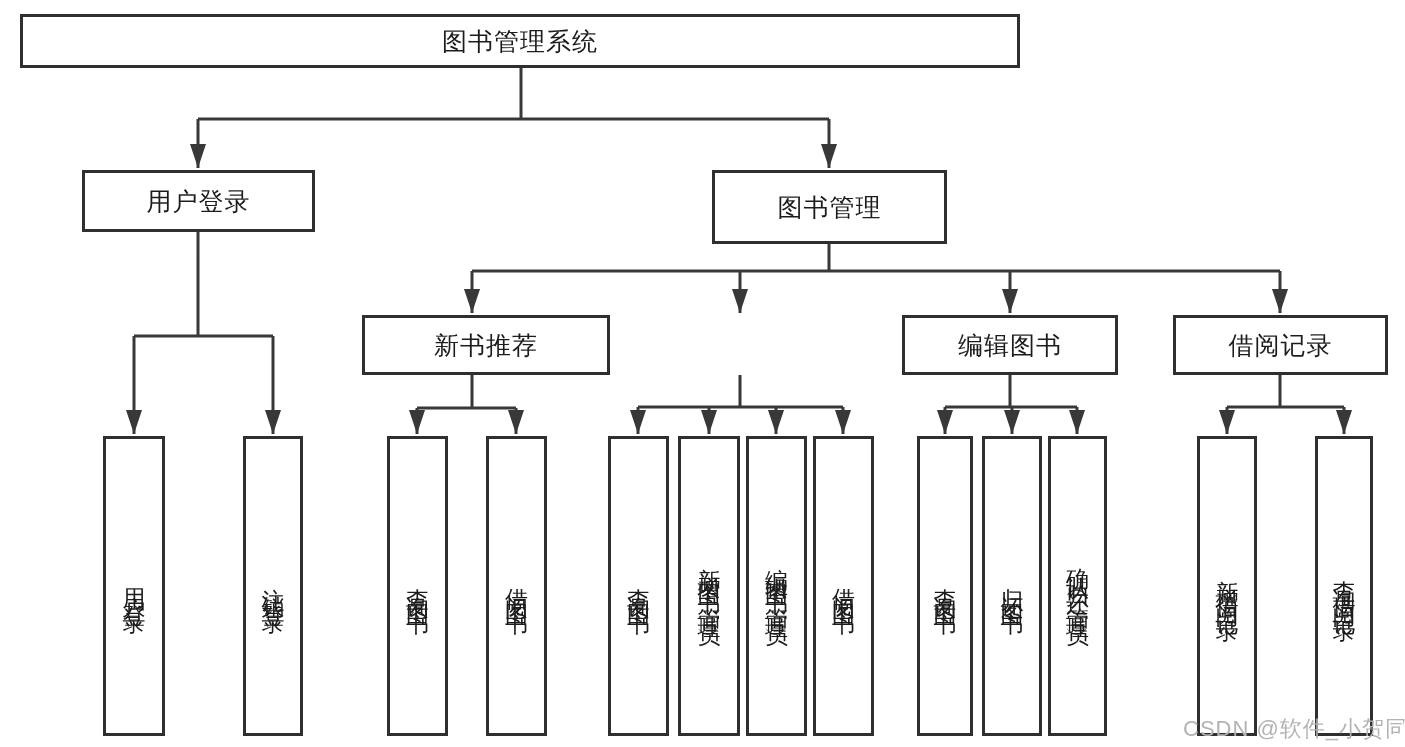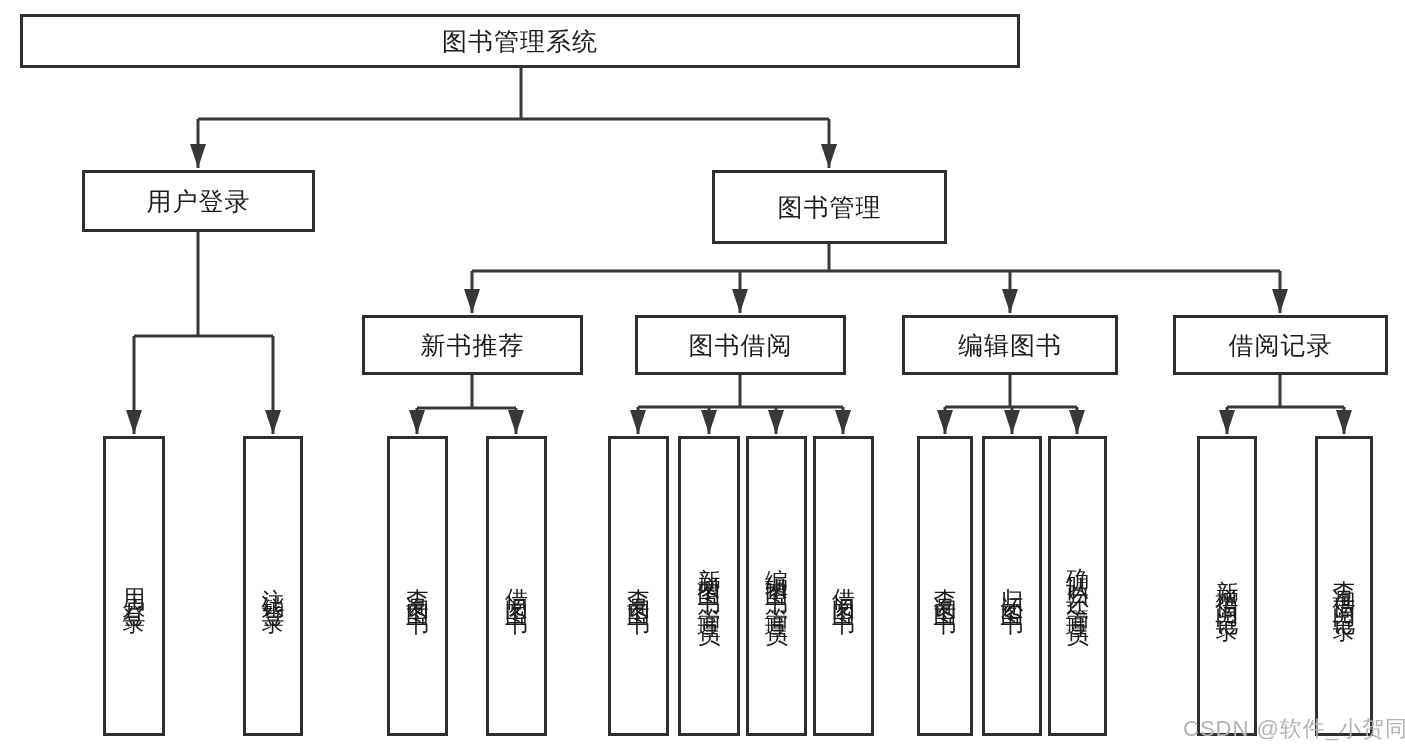--- a/index.html
+++ b/index.html
@@ -7,20 +7,21 @@
     padding: 0;
     background: #ffffff;
     font-family: "Liberation Sans", sans-serif;
   }
   #canvas {
     position: relative;
     width: 1405px;
     height: 747px;
     background: #ffffff;
     overflow: hidden;
+    border-radius: 32px;
   }
   #wires {
     position: absolute;
     left: 0; top: 0;
     width: 1405px;
     height: 747px;
   }
   .hnode {
     position: absolute;
     box-sizing: border-box;
@@ -117,25 +118,22 @@
     <span class="lbl">图书管理系统</span>
   </div>
 
   <div class="hnode" style="left:82px; top:170px; width:233px; height:62px">
     <span class="lbl">用户登录</span>
   </div>
   <div class="hnode" style="left:712px; top:170px; width:235px; height:74px">
     <span class="lbl">图书管理</span>
   </div>
 
-  <div class="hnode" style="left:362px; top:315px; width:221px; height:60px">
+  <div class="hnode" style="left:362px; top:315px; width:248px; height:60px">
     <span class="lbl">新书推荐</span>
-  </div>
-  <div class="hnode" style="left:635px; top:315px; width:211px; height:60px">
-    <span class="lbl">图书借阅</span>
   </div>
   <div class="hnode" style="left:902px; top:315px; width:216px; height:60px">
     <span class="lbl">编辑图书</span>
   </div>
   <div class="hnode" style="left:1173px; top:315px; width:215px; height:60px">
     <span class="lbl">借阅记录</span>
   </div>
 
   <div class="vnode" style="left:103px; top:436px; width:62px; height:300px">
     <span class="lbl">用户登录</span>

